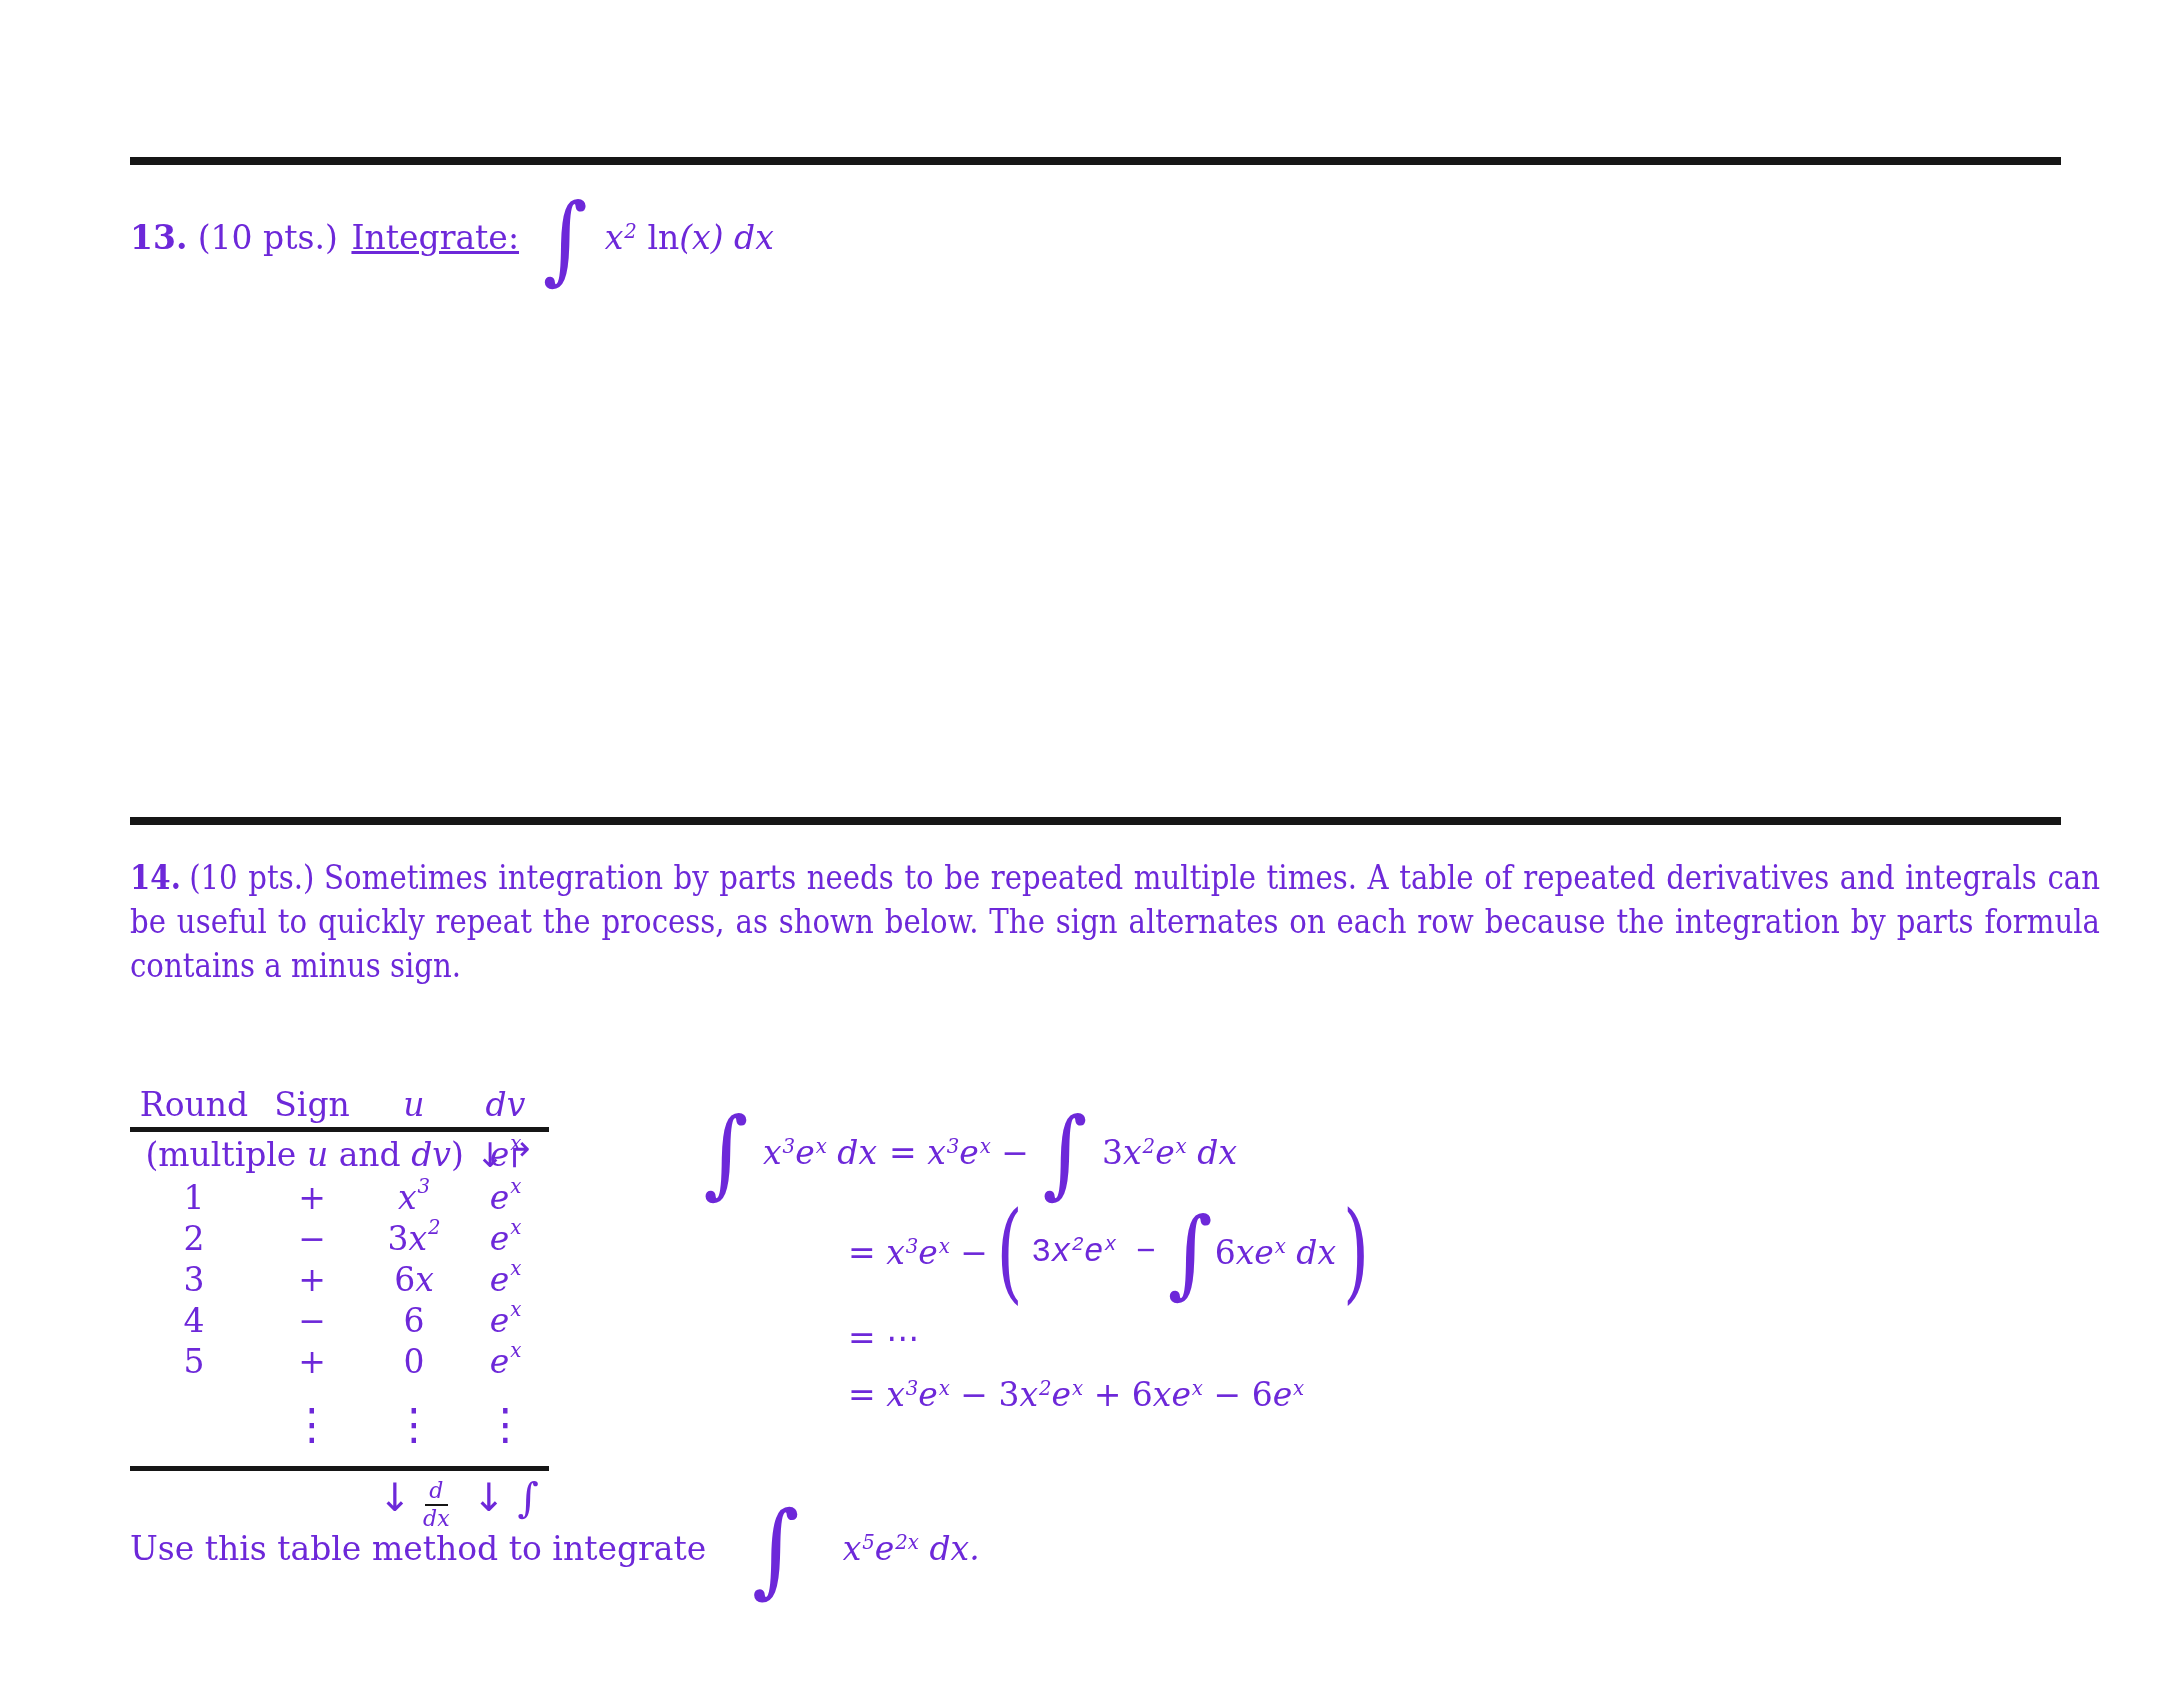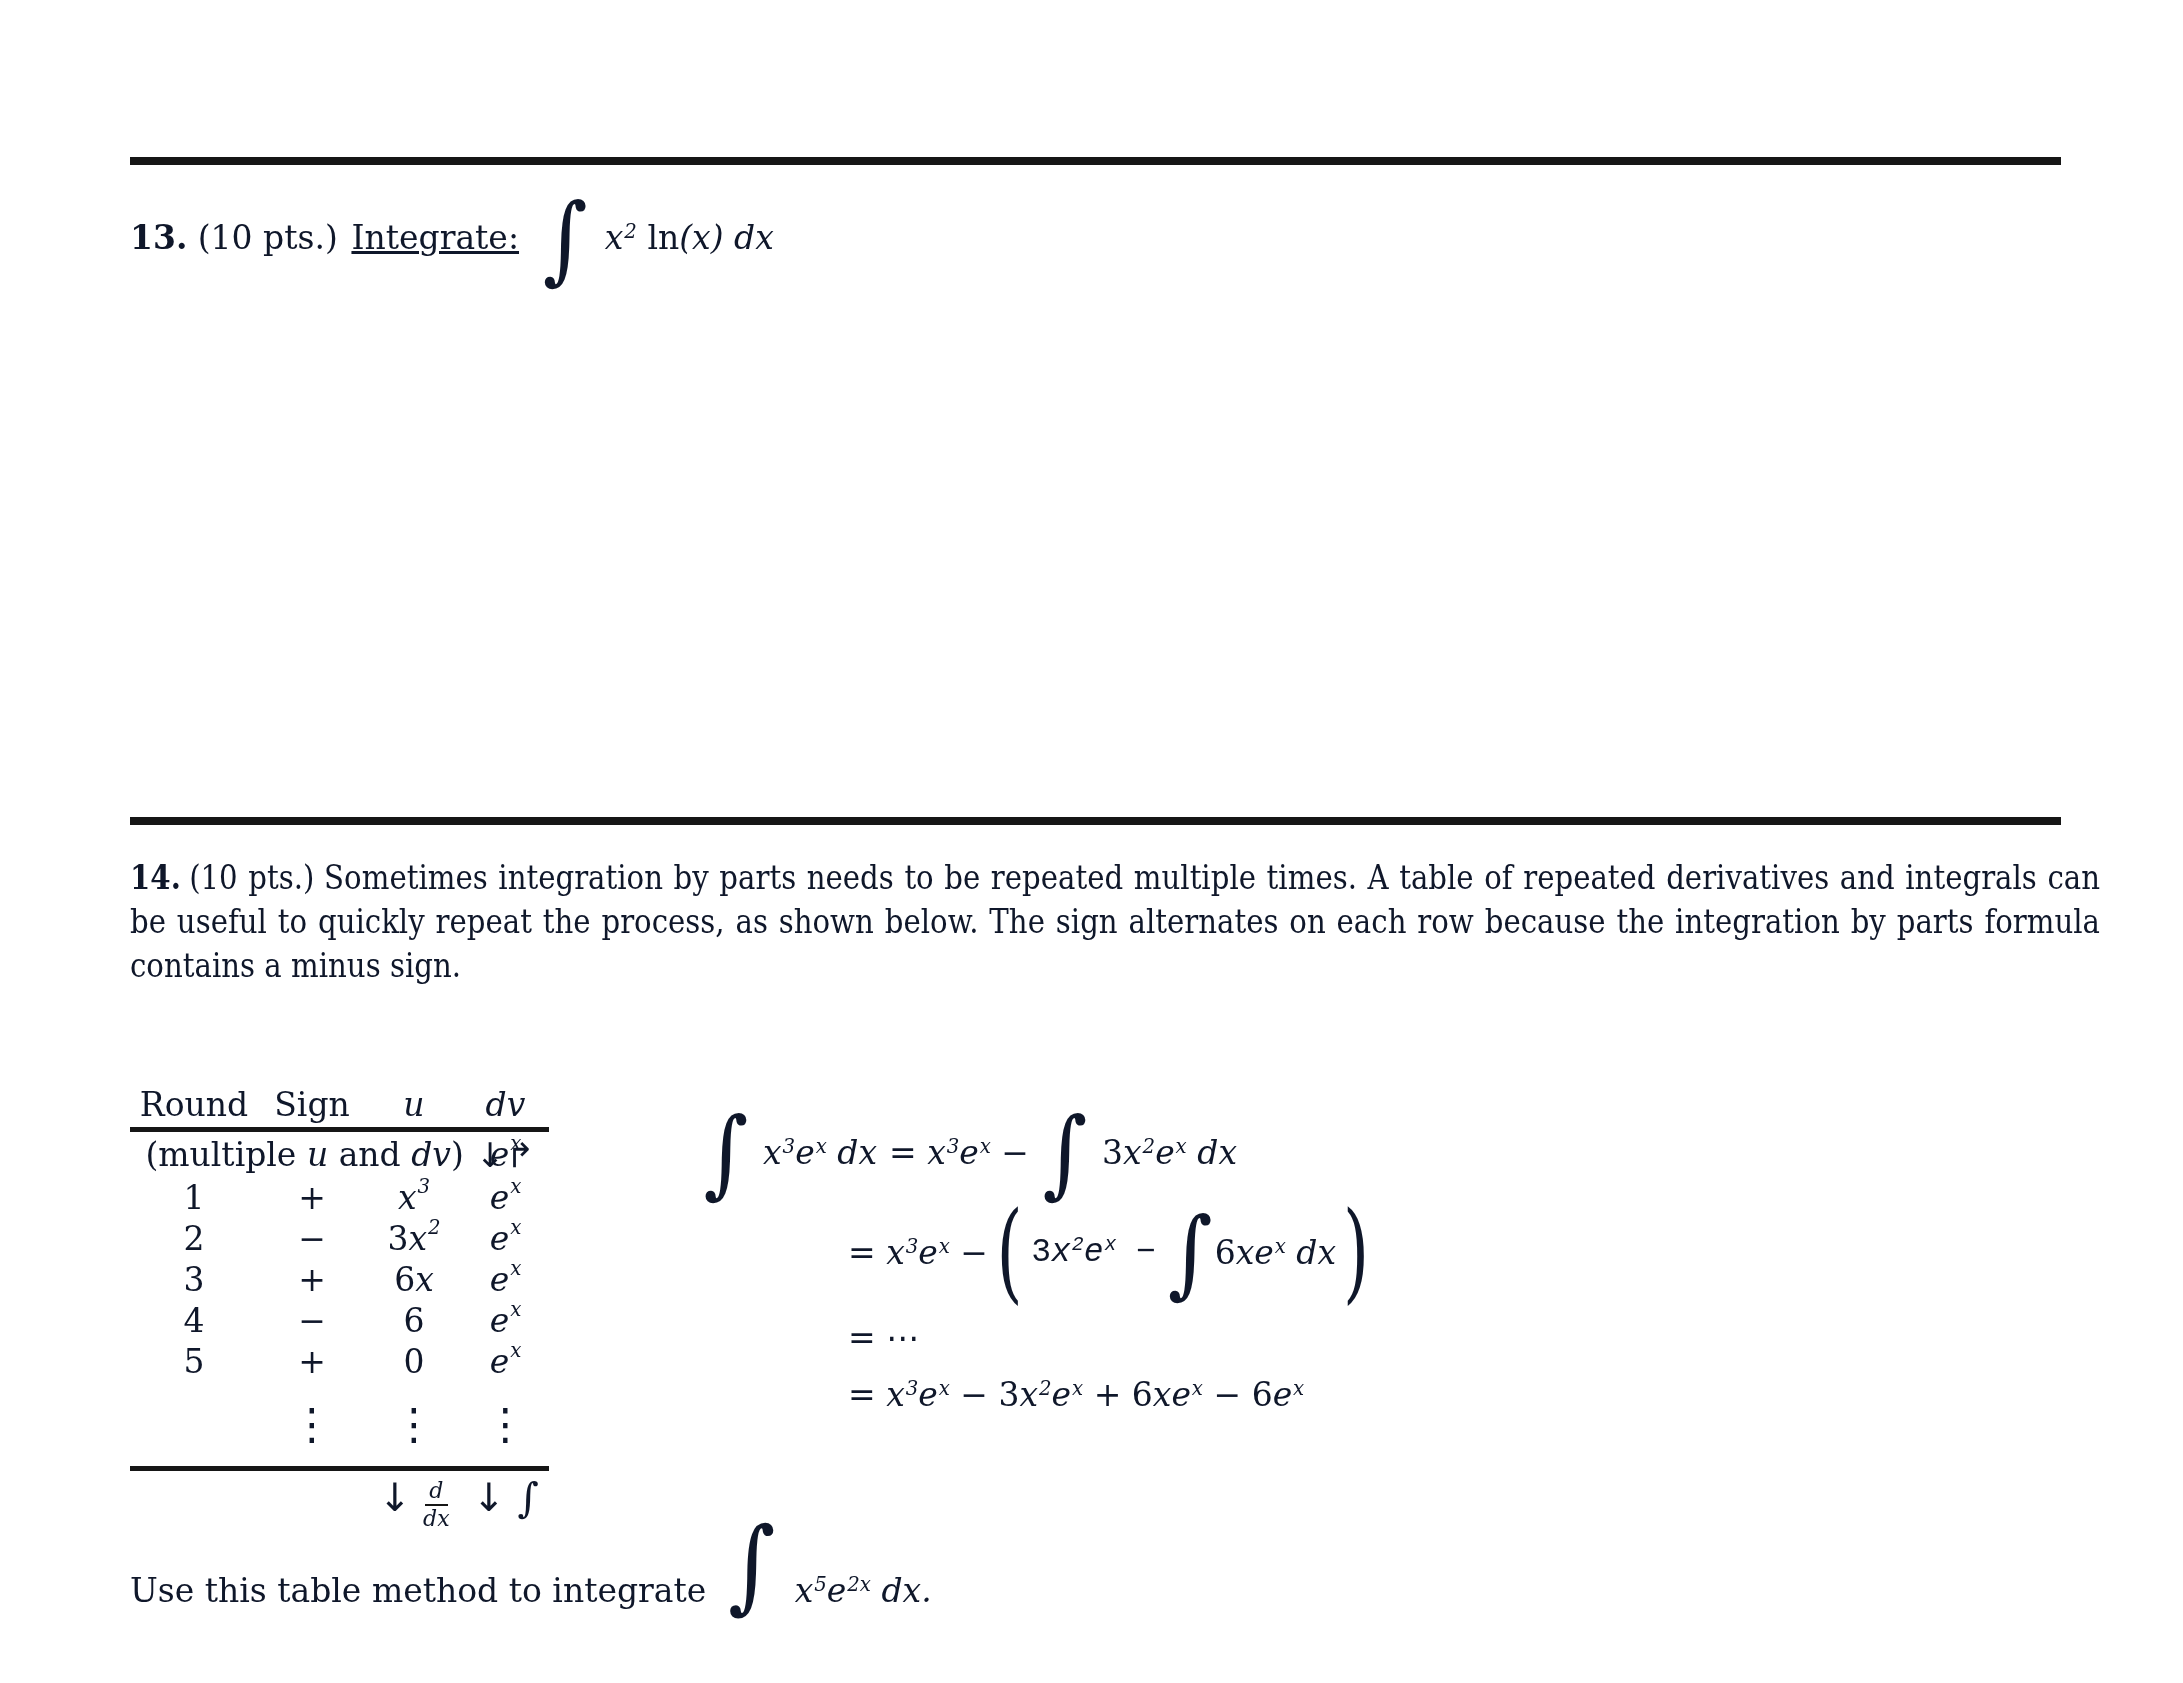--- a/index.html
+++ b/index.html
@@ -1,18 +1,18 @@
 <!DOCTYPE html>
 <html style="font-size:13.7px"><head>
 <meta charset="utf-8">
 <style>
   html,body { margin:0; padding:0; background:#ffffff; }
   .page {
     position:relative; width:2126px; height:1684px; background:#ffffff;
-    color:#0f172a; font-family:"DejaVu Serif","DejaVu Sans","Liberation Serif",serif;
+    color:#6d28d9; font-family:"DejaVu Serif","DejaVu Sans","Liberation Serif",serif;
     font-size:33px; overflow:hidden;
   }
   .hrule { position:absolute; left:130px; width:1931px; height:7.7px; background:#161616; }
   .bold { font-weight:bold; }
   .math { font-style:italic; white-space:pre; }
   .rm { font-style:normal; }
   sup { font-size:60%; line-height:0; position:relative; top:-0.55em; vertical-align:baseline; margin-left:0.9px; }
 
   .int {
     display:inline-block; line-height:1; font-style:italic;
@@ -60,21 +60,21 @@
   .eq1 .mid { margin-left:12px; }
   .eq1 .int { margin-left:13.7px; }
   .eq1 .rhs { margin-left:14.6px; }
   .bigparen { display:inline-block; font-size:67px; line-height:1; transform:scaleY(1.62); font-style:normal; }
   .eq2 .open { margin-left:8.6px; }
   .eq2 .inner1 { margin-left:8.6px;font-family:Liberation Mono, monospace; }
   .eq2 .int { margin-left:12px; }
   .eq2 .inner2 { margin-left:2px; }
   .eq2 .close { margin-left:6.8px; }
 
-  .useline { position:absolute; left:130px; top:1486px; height:124px; display:flex; align-items:flex-end; }
+  .useline { position:absolute; left:130px; top:1486px; height:124px; display:flex; align-items:center;gap:24px; }
   .useline .int { margin-left:22px; margin-right:19px; }
 </style>
 </head>
 <body>
 
 <div class="page">
 
   <div class="hrule" style="top:157px"></div>
 
   <div class="p13row">

